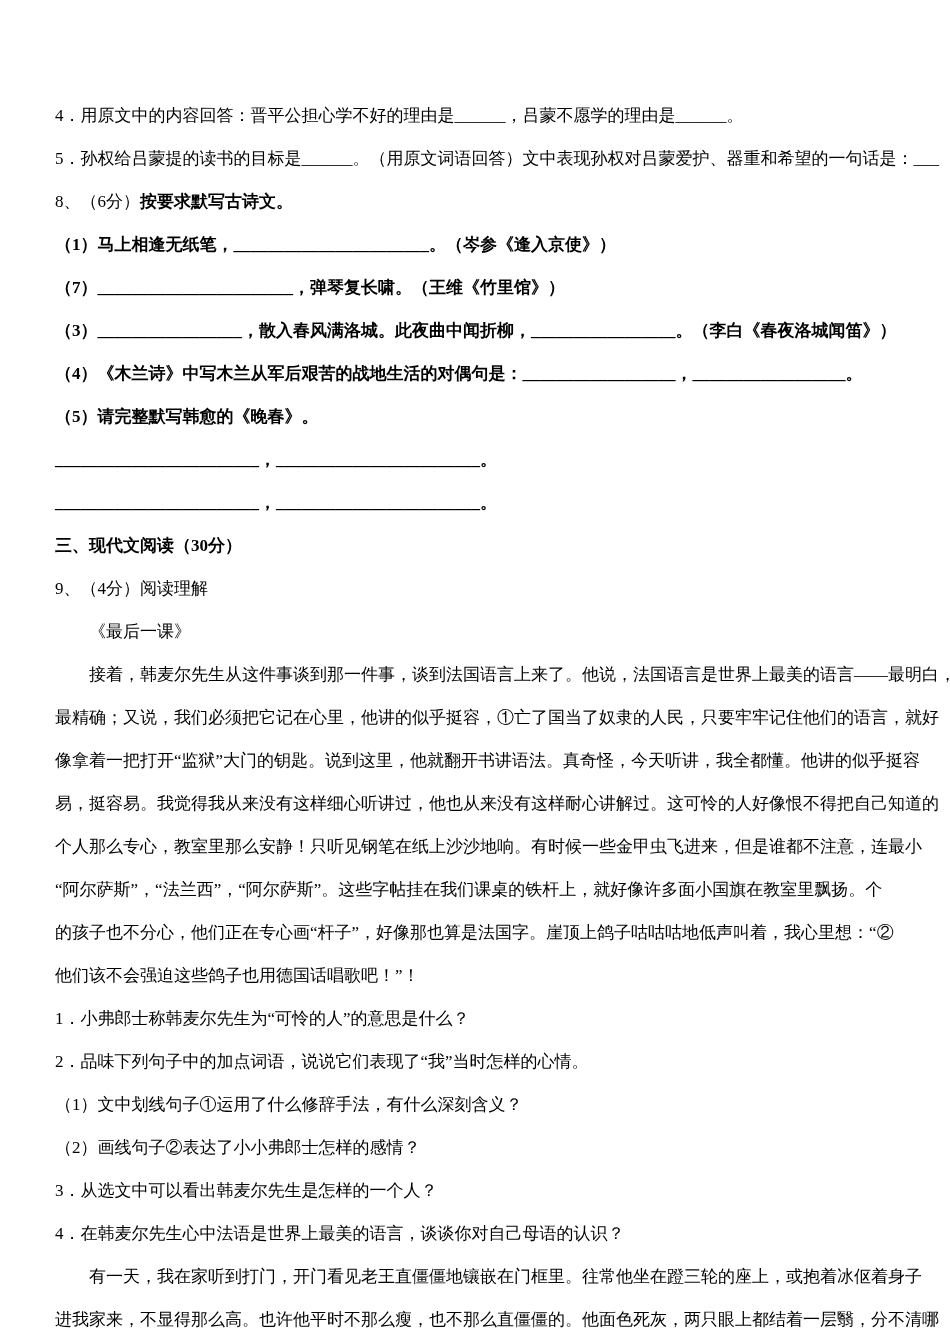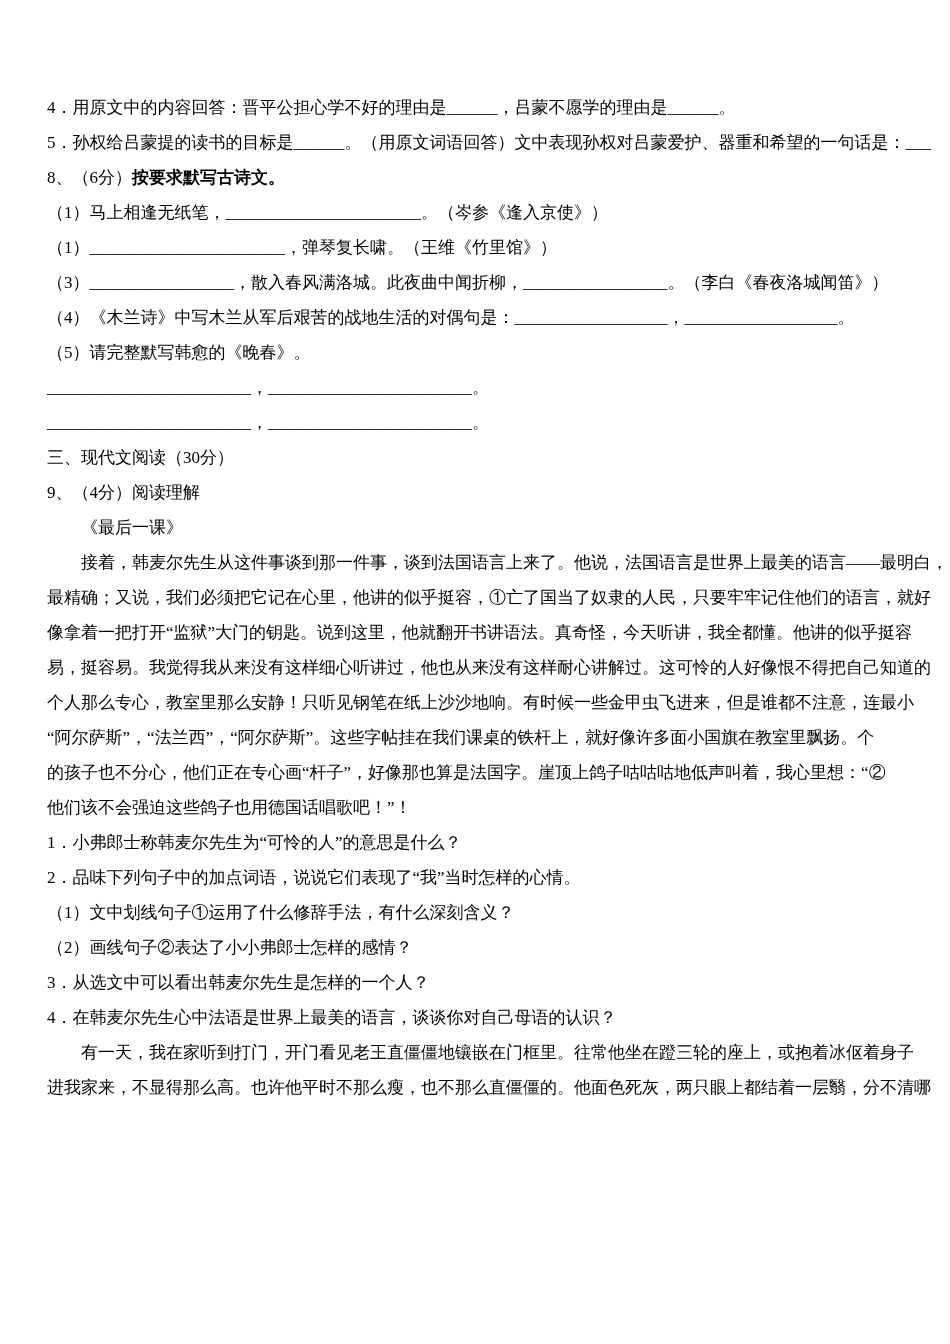--- a/index.html
+++ b/index.html
@@ -14,41 +14,41 @@
     box-sizing: border-box;
     padding: 90px 45px 0 47px;
     background: #ffffff;
     color: #000000;
     font-family: "Liberation Serif", "DejaVu Serif", serif;
     font-size: 17px;
     line-height: 35px;
     overflow: hidden;
   }
   .tl {
-    margin: 0;
+    margin: 8px;
     white-space: nowrap;
   }
   .tl.indent { text-indent: 2em; }
-  .tl.bold   { font-weight: normal; }
+  .tl.bold   { font-weight: bold; }
   .run.u {
     text-underline-offset: 4px;
     text-decoration-thickness: 1px;
   }
   .run.b { font-weight: bold; }
 </style>
 </head>
 <body>
 
 <div class="page">
   <div>
       <p class="tl"><span class="run">4．用原文中的内容回答：晋平公担心学不好的理由是______，吕蒙不愿学的理由是______。</span></p>
       <p class="tl"><span class="run">5．孙权给吕蒙提的读书的目标是______。（用原文词语回答）文中表现孙权对吕蒙爱护、器重和希望的一句话是：___</span></p>
       <p class="tl"><span class="run">8、（6分）</span><span class="run b">按要求默写古诗文。</span></p>
       <p class="tl bold"><span class="run">（1）马上相逢无纸笔，_______________________。（岑参《逢入京使》）</span></p>
-      <p class="tl bold"><span class="run">（1）_______________________，弹琴复长啸。（王维《竹里馆》）</span></p>
+      <p class="tl bold"><span class="run">（7）_______________________，弹琴复长啸。（王维《竹里馆》）</span></p>
       <p class="tl bold"><span class="run">（3）_________________，散入春风满洛城。此夜曲中闻折柳，_________________。（李白《春夜洛城闻笛》）</span></p>
       <p class="tl bold"><span class="run">（4）《木兰诗》中写木兰从军后艰苦的战地生活的对偶句是：__________________，__________________。</span></p>
       <p class="tl bold"><span class="run">（5）请完整默写韩愈的《晚春》。</span></p>
       <p class="tl bold"><span class="run">________________________，________________________。</span></p>
       <p class="tl bold"><span class="run">________________________，________________________。</span></p>
       <p class="tl bold"><span class="run">三、现代文阅读（30分）</span></p>
       <p class="tl"><span class="run">9、（4分）阅读理解</span></p>
       <p class="tl indent"><span class="run">《最后一课》</span></p>
       <p class="tl indent"><span class="run">接着，韩麦尔先生从这件事谈到那一件事，谈到法国语言上来了。他说，法国语言是世界上最美的语言——最明白，</span></p>
       <p class="tl"><span class="run">最精确；又说，我们必须把它记在心里，他讲的似乎挺容，</span><span class="run u">①亡了国当了奴隶的人民，只要牢牢记住他们的语言，就好</span></p>

